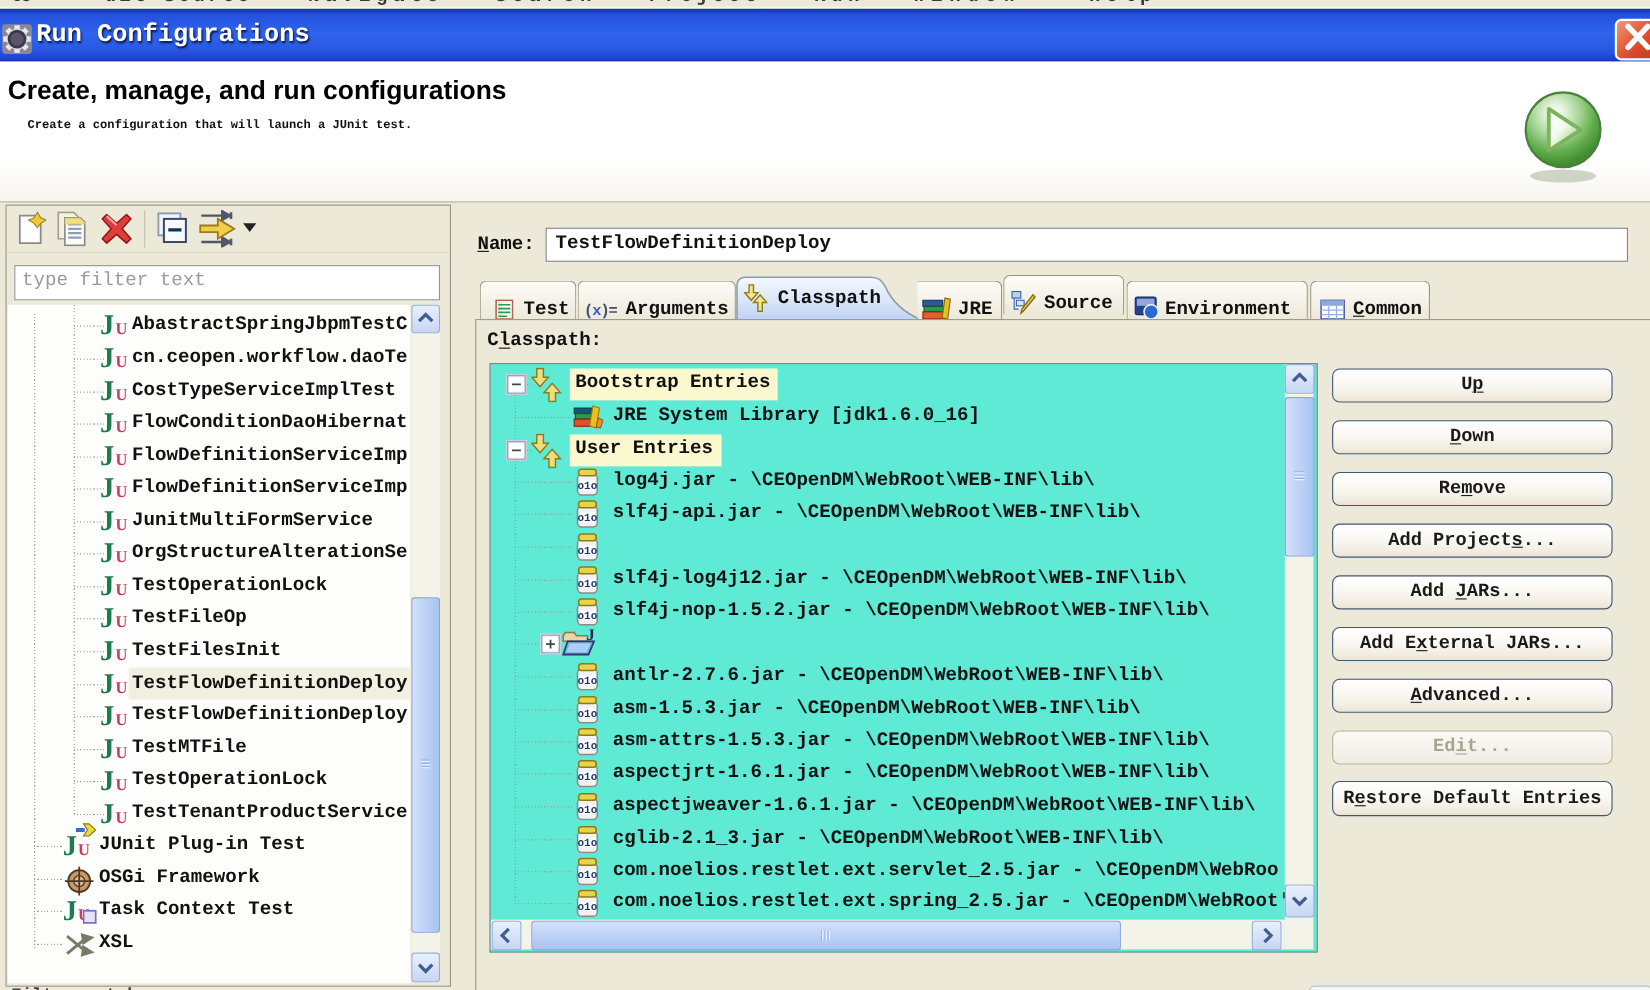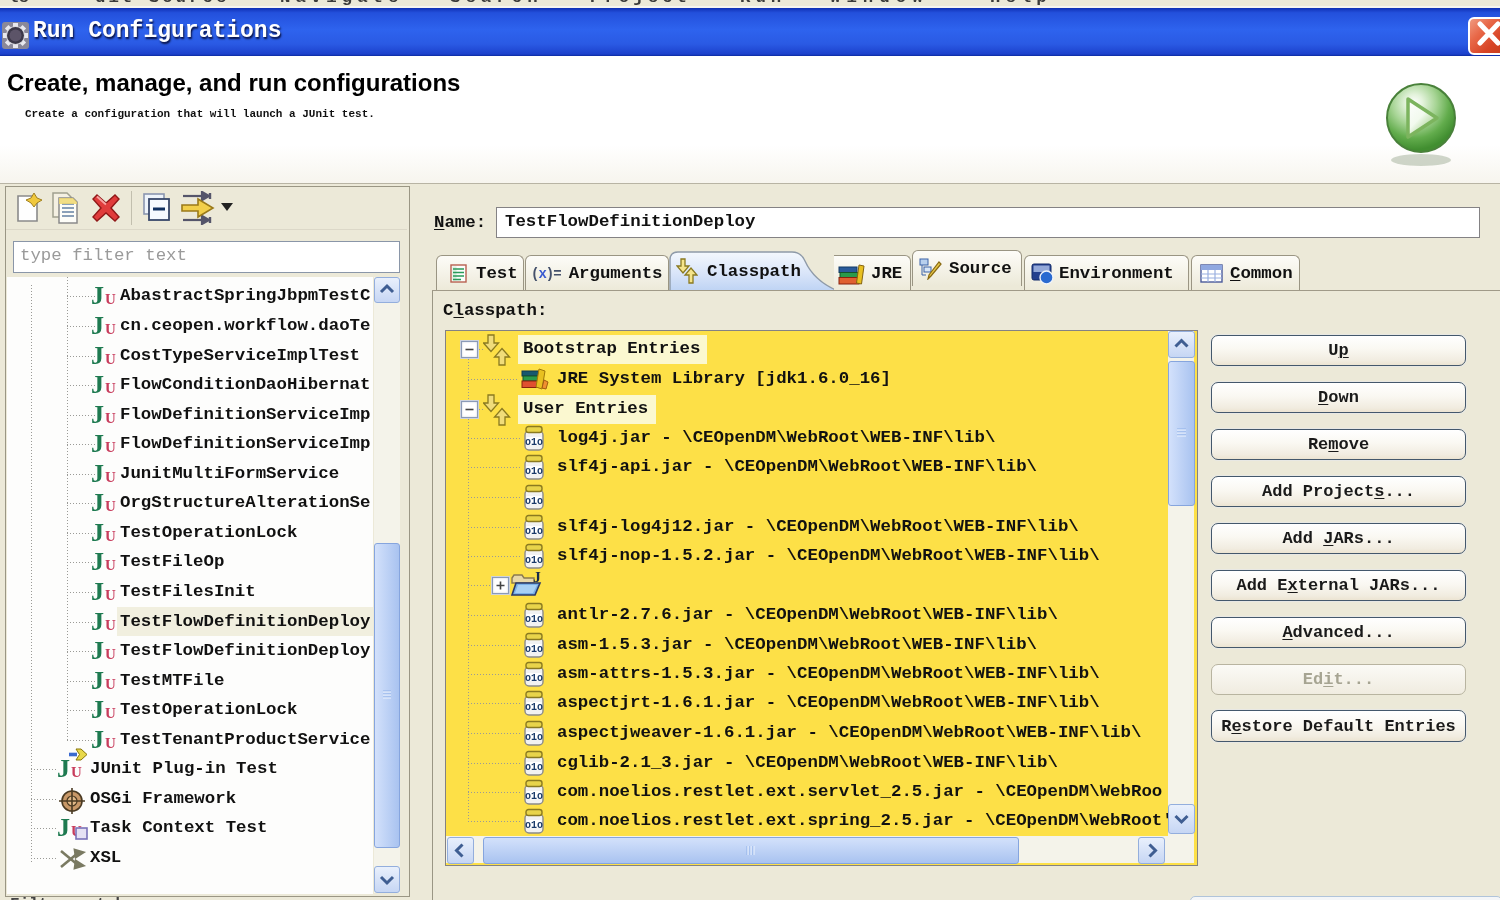--- a/index.html
+++ b/index.html
@@ -10,21 +10,21 @@
 .dotv{background-image:repeating-linear-gradient(to bottom,#9a9a96 0 1px,transparent 1px 3px);width:1px}
 .doth{background-image:repeating-linear-gradient(to right,#9a9a96 0 1px,transparent 1px 3px);height:1px}
 .sb-btn{background:linear-gradient(to bottom,#e9f0fc,#c6d6f4);border:1px solid #93aedd;border-radius:3px}
 .sb-thumb{background:linear-gradient(to right,#d3e1fb,#a9c3f0);border:1px solid #86a5de;border-radius:3px}
 .sb-thumb-h{background:linear-gradient(to bottom,#d3e1fb,#a9c3f0);border:1px solid #86a5de;border-radius:3px}
 .xpbtn{background:linear-gradient(to bottom,#ffffff 0%,#faf8f2 45%,#f1ece0 85%,#ece4d2 100%);
   border:1px solid #44586c;border-radius:7px;box-shadow:0 0 0 1px #e8e8e4;
   font-family:"Liberation Mono",monospace;font-weight:bold;font-size:17px;color:#1a1a1a;
   display:flex;align-items:center;justify-content:center;white-space:pre}
 .tab{border:1px solid #9a9583;border-bottom:none;border-radius:6px 6px 0 0;
-  background:linear-gradient(to bottom,#fdfcf8,#ece9d8);display:flex;align-items:center;white-space:pre}
+  background:linear-gradient(to bottom,#fdfcf8,#ece9d8);display:flex;align-items:flex-end;white-space:pre}
 u{text-decoration-thickness:1px;text-underline-offset:2px}
 .juwrap{width:30px;height:29px;line-height:26px;white-space:nowrap}
 .juJ{font-family:"Liberation Serif",serif;font-weight:bold;font-size:26px;color:#1e7a50}
 .juU{font-family:"Liberation Serif",serif;font-weight:bold;font-size:15px;color:#c83c5c;margin-left:1px}
 .expbox{position:absolute;width:15px;height:15px;background:#fff;border:1px solid #8a9ab8;box-shadow:0 0 0 1px #ccd2dc,inset 0 0 2px #c0c8d4}
 .expbox svg{position:absolute;left:0;top:0}
 </style>
 </head>
 <body>
 
@@ -326,21 +326,21 @@
       <rect x="1" y="1" width="21" height="5" fill="#90a8e0"></rect>
       <path d="M1,10 h21 M1,14 h21 M8,6 v12 M15,6 v12" stroke="#9ab0e0" stroke-width="1.2"></path>
     </svg>
     <span class="mono" style="margin-left:7px"><u>C</u>ommon</span>
   </div>
   <div class="r" style="left:432px;top:290px;width:1068px;height:1px;background:#a09a88"></div>
 </div>
 
 <div class="r mono" style="left:443px;top:301px">C<u>l</u>asspath:</div>
 
-<div class="r" id="listbox" style="left:445px;top:330px;width:751px;height:534px;background:#fde047;border:1px solid #848284;overflow:hidden">
+<div class="r" id="listbox" style="left:445px;top:330px;width:751px;height:534px;background:#5eead4;border:1px solid #848284;overflow:hidden">
   <div class="r dotv" style="left:22px;top:25px;height:466px"></div>
   <div class="r" style="left:72px;top:4px;height:29px;background:#fbf8d0;width:189px"></div>
   <div class="r doth" style="left:30px;top:18px;width:8px"></div>
     <div class="expbox" style="left:15px;top:10px">
       <svg width="15" height="15">
         <path d="M3.5,7.5 h8" stroke="#444" stroke-width="1.6"></path>
       </svg>
     </div>
   <svg class="r" style="left:37px;top:3px" width="28" height="32" viewBox="0 0 28 32">
       <path d="M5,1 L11,1 L11,9 L15.5,9 L8,17.5 L0.5,9 L5,9 Z" fill="#f0dc7a" stroke="#8a7a20" stroke-width="1.3"></path>

